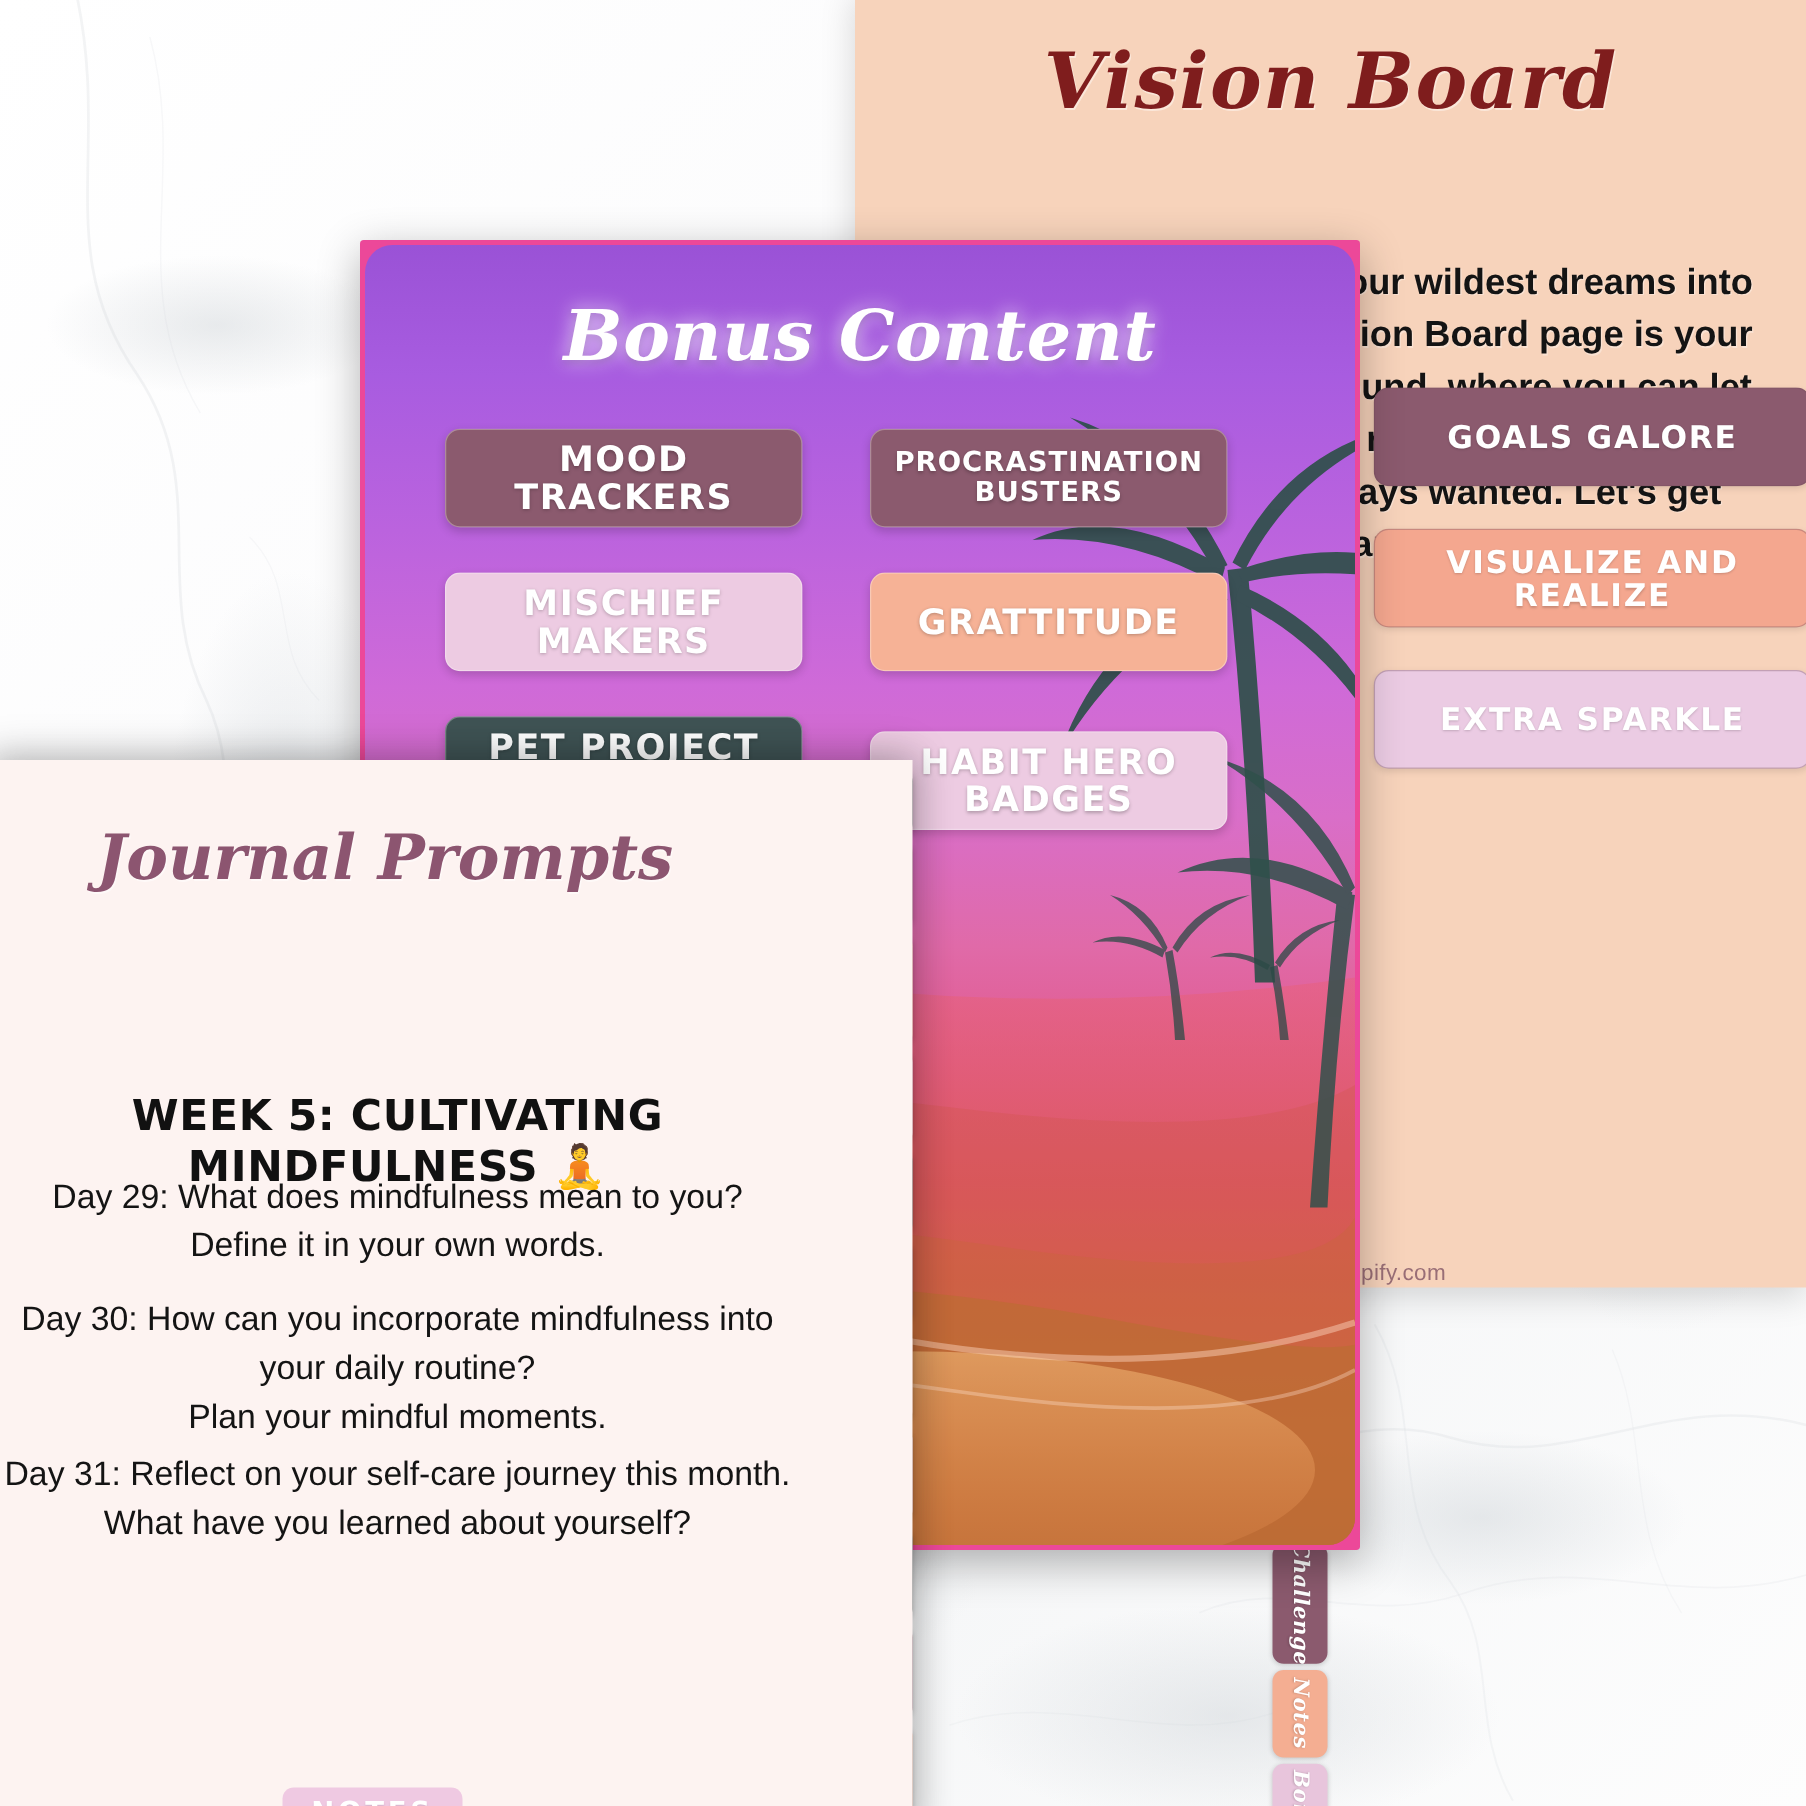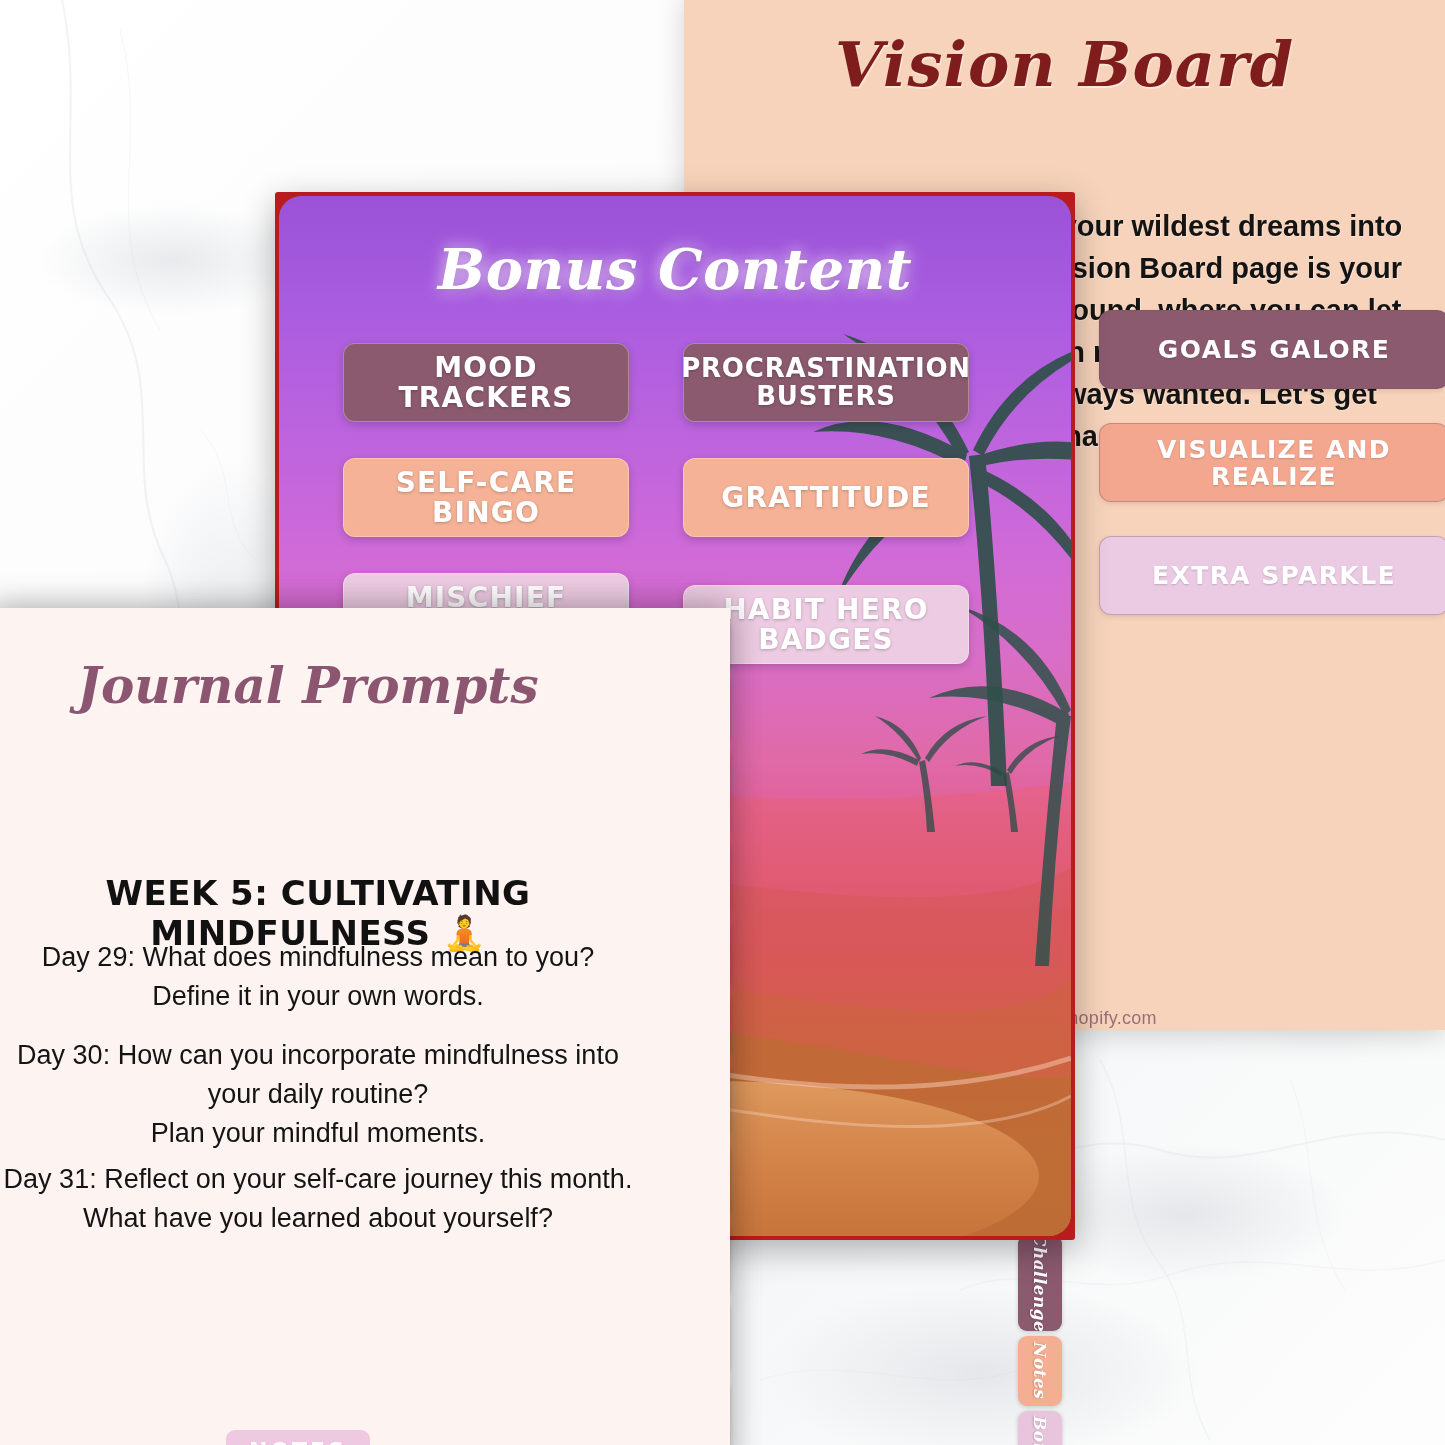--- a/index.html
+++ b/index.html
@@ -64,24 +64,24 @@
     border:1px solid rgba(120,80,95,.35);
     box-shadow:0 2px 5px rgba(0,0,0,.10);
   }
   #vb-watermark{
     position:absolute; left:345px; top:1018px;
     font-size:18px; color:#7a4d60; opacity:.75; letter-spacing:.3px;
   }
 
   
   #bonus-content{
-    left:275px; top:192px; width:800px; height:1048px;
+    left:288px; top:192px; width:800px; height:1048px;
     border-radius:3px;
     box-shadow:0 10px 34px rgba(0,0,0,.30);
-    background:#b91c1c; padding:4px;
+    background:#ec4899; padding:4px;
   }
   #bonus-inner{
     position:relative; width:100%; height:100%;
     border-radius:22px; overflow:hidden;
     background:
       linear-gradient(180deg,
         #9a52d6 0%,
         #a85ce0 10%,
         #bb63de 22%,
         #cf6ad8 34%,
@@ -113,21 +113,21 @@
   .bc-btn{
     min-height:79px; border-radius:12px;
     display:flex; align-items:center; justify-content:center; text-align:center;
     font-family:"DejaVu Sans", sans-serif;
     font-weight:700; font-size:28px; letter-spacing:1.2px; line-height:1.05;
     color:#fff; padding:6px 8px;
     text-shadow:0 1px 3px rgba(0,0,0,.25);
     border:1px solid rgba(255,255,255,.30);
     box-shadow:0 3px 8px rgba(0,0,0,.18);
   }
-  .bc-btn.small{ font-size:26px; letter-spacing:.8px; }
+  .bc-btn.small{ font-size:22px; letter-spacing:.8px; }
 
   
   #journal-prompts{
     left:-12px; top:608px; width:742px; height:860px;
     background:#FDF3F1;
     box-shadow:0 -4px 30px rgba(0,0,0,.22), 6px 0 26px rgba(0,0,0,.12);
   }
   #journal-title{
     position:absolute; left:0; top:48px; width:640px;
     text-align:center;
@@ -323,21 +323,20 @@
         <path d="M724,578 q6,28 8,58 l7,0 q-4,-34 -9,-60z"></path>
         <path d="M724,576 q-28,-16 -48,-6 q24,-4 46,10z"></path>
         <path d="M728,574 q18,-30 52,-34 q-32,12 -48,38z"></path>
       </g>
     </svg>
 
     <div id="bonus-title">Bonus Content</div>
 
     <div class="bonus-col" id="bonus-col-left">
         <div class="bc-btn" style="background: rgb(139, 90, 110);">MOOD TRACKERS</div>
-        <div class="bc-btn" style="background: rgb(246, 178, 150);">SELF-CARE BINGO</div>
         <div class="bc-btn" style="background: rgb(237, 203, 226);">MISCHIEF MAKERS</div>
         <div class="bc-btn" style="background: rgb(63, 83, 84);">PET PROJECT PLANNER</div>
         <div class="bc-btn" style="background: rgb(139, 90, 110);">LAUGH TRACKS</div>
         <div class="bc-btn" style="background: rgb(224, 115, 133);">DOODLE DUEL</div>
         <div class="bc-btn" style="background: rgb(246, 178, 150);">SELF-CARE TIPS</div>
         <div class="bc-btn" style="background: rgb(237, 203, 226);">SELF-CARE IDEAS</div>
       </div>
     <div class="bonus-col" id="bonus-col-right">
         <div class="bc-btn small" style="background: rgb(139, 90, 110);">PROCRASTINATION BUSTERS</div>
         <div class="bc-btn" style="background: rgb(246, 178, 150); text-align: center;">GRATTITUDE</div>

